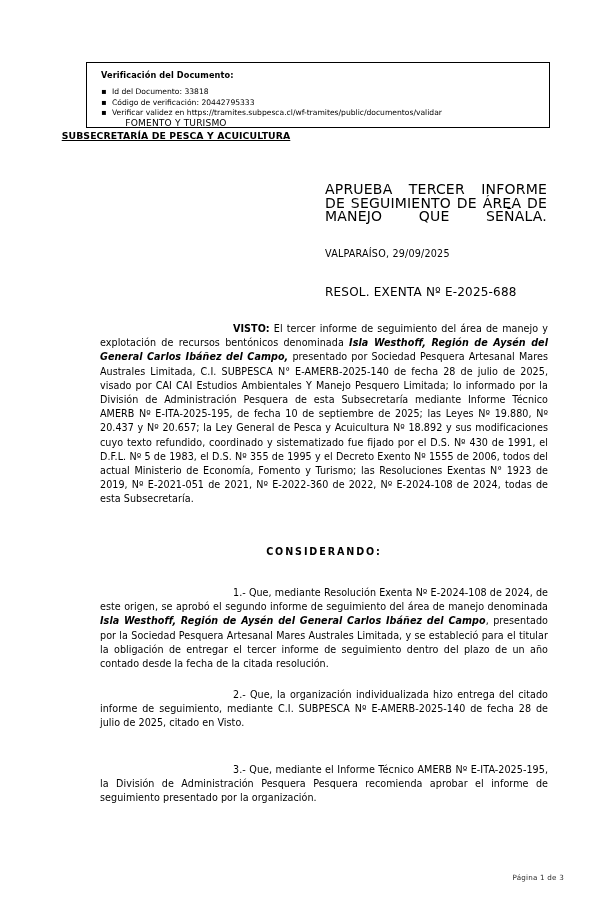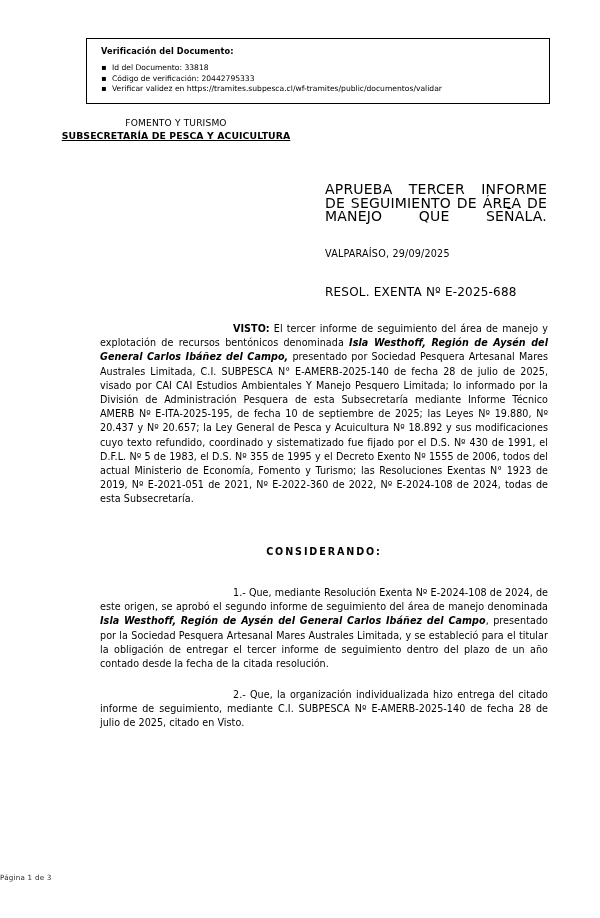--- a/index.html
+++ b/index.html
@@ -19,21 +19,21 @@
   .page {
     position: absolute;
     inset: 0;
     background: #ffffff;
   }
 
   
   .verif-box {
     position: absolute;
     left: 86px;
-    top: 38px;
+    top: 62px;
     width: 464px;
     box-sizing: border-box;
     border: 1.3px solid #000;
     padding: 7px 10px 8px 14px;
     background: #fff;
   }
   .verif-title {
     font-size: 8.2px;
     font-weight: bold;
     letter-spacing: 0.1px;
@@ -142,21 +142,21 @@
     font-weight: bold;
     letter-spacing: 1.9px;
   }
 
   
   .footer {
     position: absolute;
     left: 0;
     right: 0;
     top: 873px;
-    text-align: left;
+    text-align: right;
     padding-right: 36px;
     font-size: 7.2px;
     color: #2b2b2b;
     letter-spacing: 0.2px;
   }
 </style>
 </head>
 <body>
 
 <div class="page">
@@ -200,16 +200,19 @@
   <div class="considerando">CONSIDERANDO:</div>
 
   <div class="body-block p1-block">
     <p><span>1.- Que, mediante Resolución Exenta Nº E-2024-108 de 2024, de este origen, se aprobó el segundo informe de seguimiento del área de manejo denominada </span><span class="kw-bi">Isla Westhoff, Región de Aysén del General Carlos Ibáñez del Campo</span><span>, presentado por la Sociedad Pesquera Artesanal Mares Australes Limitada, y se estableció para el titular la obligación de entregar el tercer informe de seguimiento dentro del plazo de un año contado desde la fecha de la citada resolución.</span></p>
   </div>
 
   <div class="body-block p2-block">
     <p><span>2.- Que, la organización individualizada hizo entrega del citado informe de seguimiento, mediante C.I. SUBPESCA Nº E-AMERB-2025-140 de fecha 28 de julio de 2025, citado en Visto.</span></p>
   </div>
 
+  <div class="body-block p3-block">
+    <p><span>3.- Que, mediante el Informe Técnico AMERB Nº E-ITA-2025-195, la División de Administración Pesquera Pesquera recomienda aprobar el informe de seguimiento presentado por la organización.</span></p>
+  </div>
 
   <div class="footer">Página 1 de 3</div>
 
 </div>
 
 </body></html>

